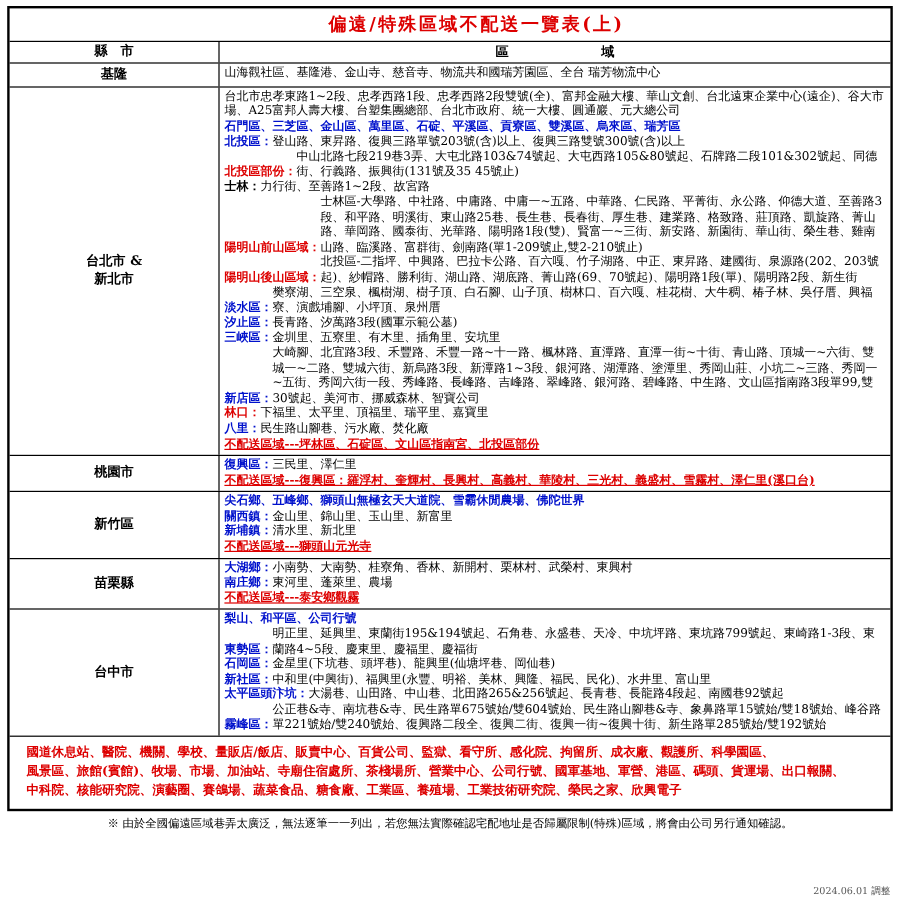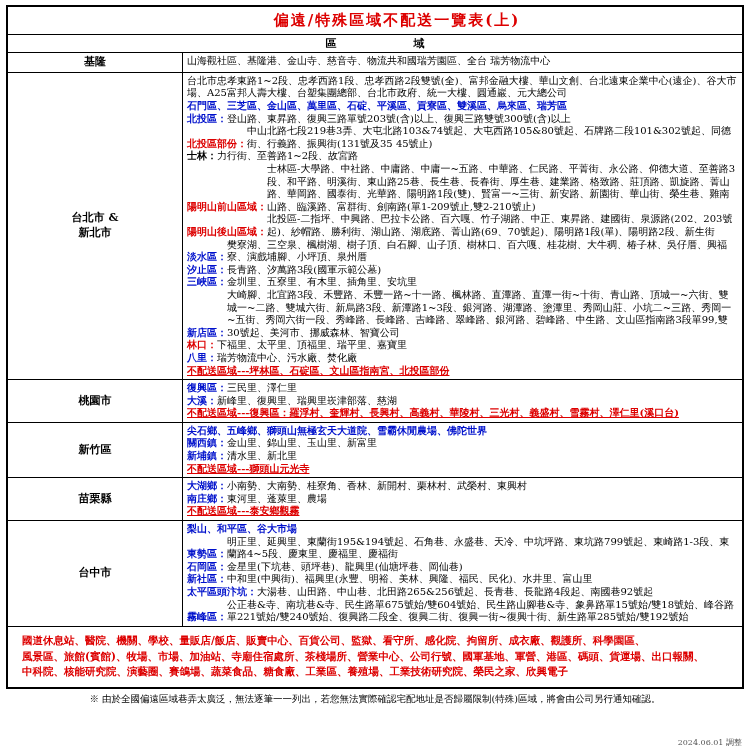--- a/index.html
+++ b/index.html
@@ -35,20 +35,21 @@
 <body>
 
 <div class="page">
   <div class="doc-table">
 
     <div class="title-row">
       <span class="doc-title">偏遠/特殊區域不配送一覽表(上)</span>
     </div>
 
     <div class="hdr-row">
+      <div class="county-cell hdr-cell">縣　市</div>
       <div class="hdr-cell hdr-region">區　　　　　　　域</div>
     </div>
 
     <div>
         <div class="row">
           <div class="county-cell">
             <div>基隆</div>
           </div>
           <div class="region-cell">
             <div class="line">
@@ -103,40 +104,36 @@
             <div class="line">
               <div class="lbl s-blue">新店區：</div>
               <div class="txt s-black">大崎腳、北宜路3段、禾豐路、禾豐一路~十一路、楓林路、直潭路、直潭一街~十街、青山路、頂城一~六街、雙城一~二路、雙城六街、新烏路3段、新潭路1~3段、銀河路、湖潭路、塗潭里、秀岡山莊、小坑二~三路、秀岡一~五街、秀岡六街一段、秀峰路、長峰路、吉峰路、翠峰路、銀河路、碧峰路、中生路、文山區指南路3段單99,雙30號起、美河市、挪威森林、智寶公司</div>
             </div>
             <div class="line">
               <div class="lbl s-red">林口：</div>
               <div class="txt s-black">下福里、太平里、頂福里、瑞平里、嘉寶里</div>
             </div>
             <div class="line">
               <div class="lbl s-blue">八里：</div>
-              <div class="txt s-black">瑞芳物流中心、污水廠、焚化廠</div>
+              <div class="txt s-black">民生路山腳巷、污水廠、焚化廠</div>
             </div>
             <div class="line u">
               <div class="txt s-red">不配送區域---坪林區、石碇區、文山區指南宮、北投區部份</div>
             </div>
           </div>
         </div>
         <div class="row">
           <div class="county-cell">
             <div>桃園市</div>
           </div>
           <div class="region-cell">
             <div class="line">
               <div class="lbl s-blue">復興區：</div>
               <div class="txt s-black">三民里、澤仁里</div>
             </div>
-            <div class="line">
-              <div class="lbl s-blue">大溪：</div>
-              <div class="txt s-black">新峰里、復興里、瑞興里崁津部落、慈湖</div>
-            </div>
             <div class="line u">
               <div class="txt s-red">不配送區域---復興區：羅浮村、奎輝村、長興村、高義村、華陵村、三光村、義盛村、雪霧村、澤仁里(溪口台)</div>
             </div>
           </div>
         </div>
         <div class="row">
           <div class="county-cell">
             <div>新竹區</div>
           </div>
           <div class="region-cell">
@@ -173,21 +170,21 @@
               <div class="txt s-red">不配送區域---泰安鄉觀霧</div>
             </div>
           </div>
         </div>
         <div class="row">
           <div class="county-cell">
             <div>台中市</div>
           </div>
           <div class="region-cell">
             <div class="line">
-              <div class="txt s-blue">梨山、和平區、谷大市場</div>
+              <div class="txt s-blue">梨山、和平區、公司行號</div>
             </div>
             <div class="line">
               <div class="lbl s-blue">東勢區：</div>
               <div class="txt s-black">明正里、延興里、東蘭街195&amp;194號起、石角巷、永盛巷、天冷、中坑坪路、東坑路799號起、東崎路1-3段、東蘭路4~5段、慶東里、慶福里、慶福街</div>
             </div>
             <div class="line">
               <div class="lbl s-blue">石岡區：</div>
               <div class="txt s-black">金星里(下坑巷、頭坪巷)、龍興里(仙塘坪巷、岡仙巷)</div>
             </div>
             <div class="line">

